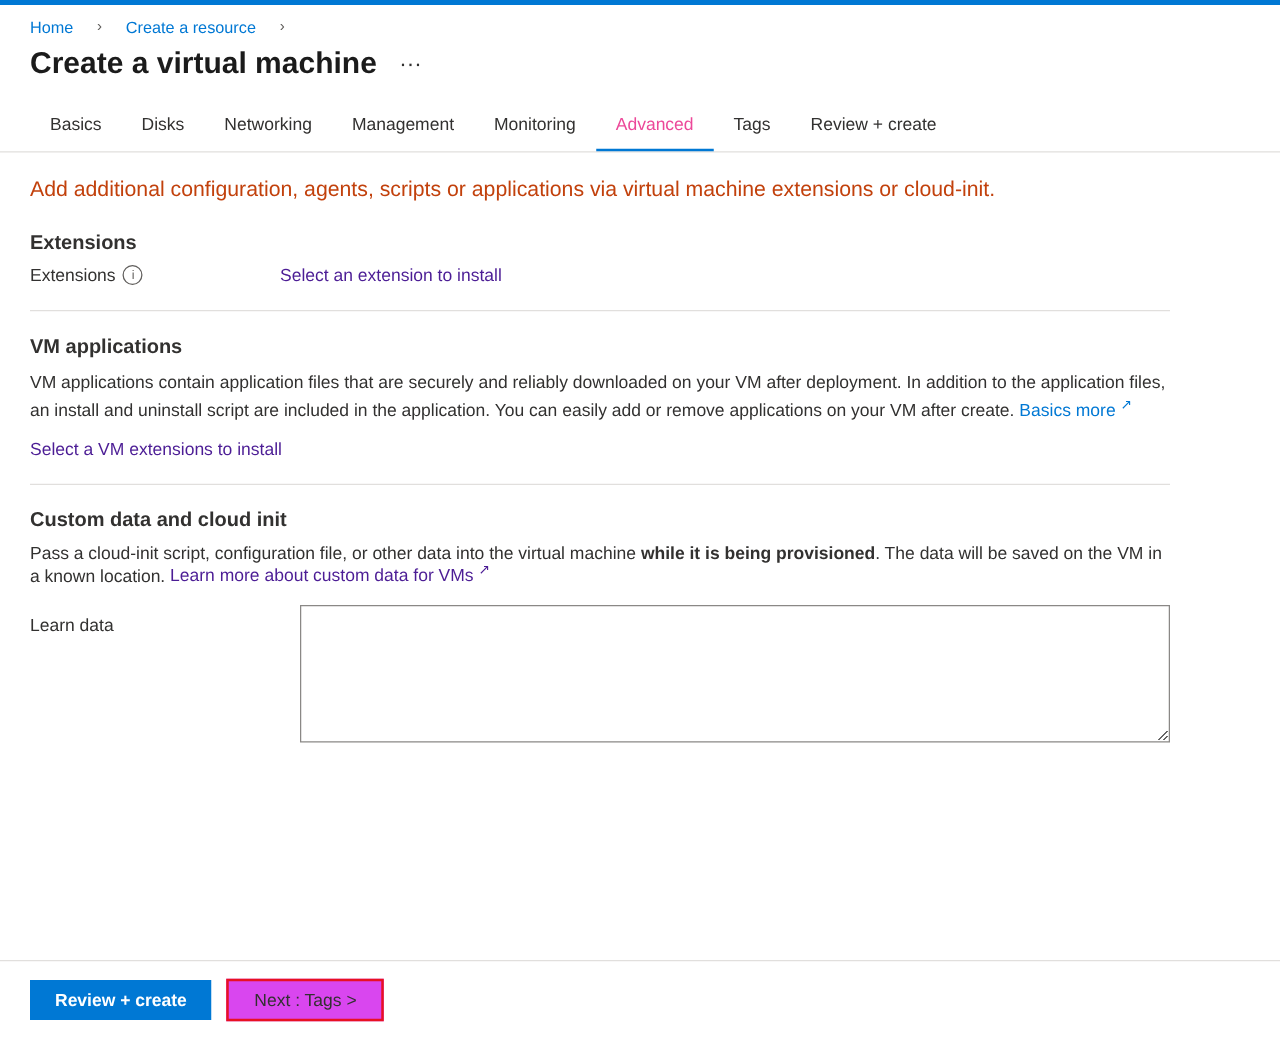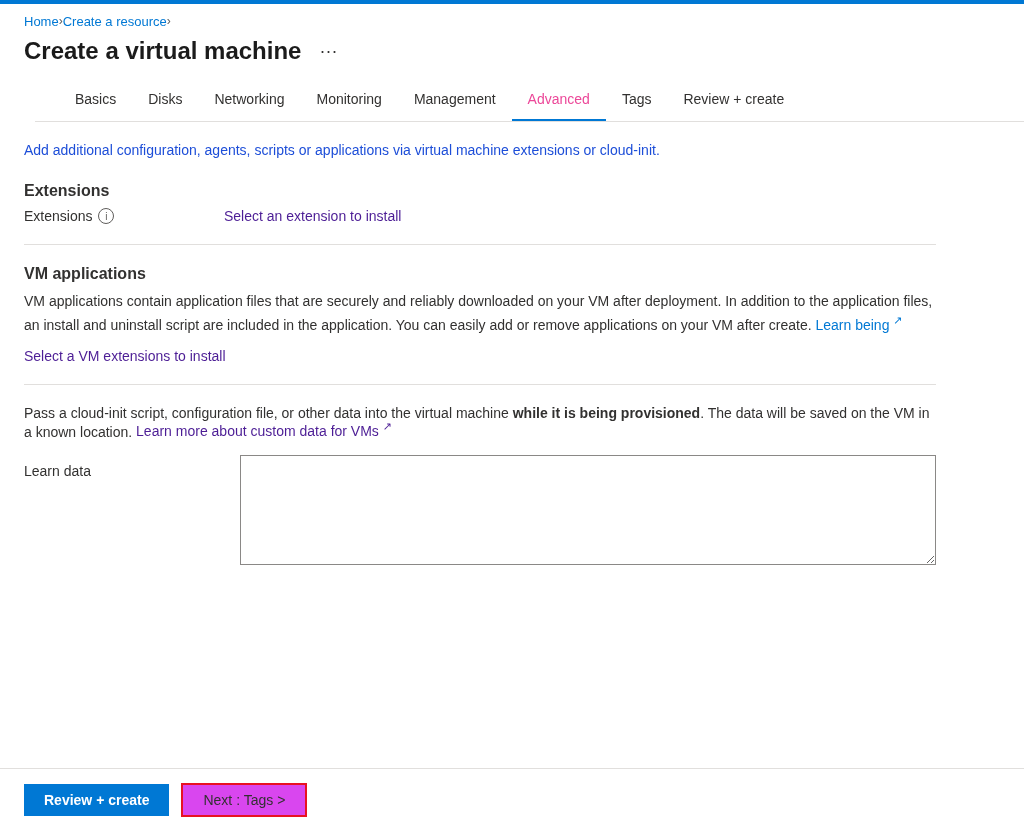--- a/index.html
+++ b/index.html
@@ -11,21 +11,21 @@
     }
     .top-bar {
       height: 4px;
       background: #0078d4;
     }
     .breadcrumb {
       padding: 10px 24px 4px 24px;
       font-size: 13px;
       color: #0078d4;
       display: flex;
-      gap: 0;
+      gap: 19px;
     }
     .breadcrumb a {
       color: #0078d4;
       text-decoration: none;
       cursor: pointer;
     }
     .breadcrumb-separator {
       color: #605e5c;
       font-size: 12px;
     }
@@ -48,43 +48,42 @@
       color: #323130;
       padding: 2px 6px;
       border-radius: 2px;
     }
     .tabs-bar {
       display: flex;
       align-items: flex-end;
       padding: 0 24px;
       border-bottom: 1px solid #e1dfdd;
       gap: 0;
-      margin-left: 35px;
     }
     .tab {
       padding: 10px 16px 12px 16px;
       font-size: 14px;
       color: #323130;
       cursor: pointer;
       border-bottom: 2px solid transparent;
       white-space: nowrap;
       text-decoration: none;
     }
     .tab.active {
       color: #ec4899;
       border-bottom: 2px solid #0078d4;
       font-weight: 400;
     }
     .main-content {
       padding: 20px 24px 100px 24px;
       max-width: 960px;
     }
     .section-intro {
-      font-size: 14px;
-      color: #1d4ed8;
+      font-size: 17px;
+      color: #c2410c;
       margin-bottom: 24px;
     }
     .section-heading {
       font-size: 16px;
       font-weight: 600;
       margin-bottom: 8px;
       margin-top: 4px;
     }
     .section-desc {
       font-size: 14px;
@@ -223,22 +222,22 @@
 
 <div class="page-header">
   <h1 class="page-title">Create a virtual machine</h1>
   <button class="more-options-btn">···</button>
 </div>
 
 <div class="tabs-bar">
   <a class="tab">Basics</a>
   <a class="tab">Disks</a>
   <a class="tab">Networking</a>
+  <a class="tab">Management</a>
   <a class="tab">Monitoring</a>
-  <a class="tab">Management</a>
   <a class="tab active">Advanced</a>
   <a class="tab">Tags</a>
   <a class="tab">Review + create</a>
 </div>
 
 <div class="main-content">
 
   <p class="section-intro">
     <span>Add additional configuration, agents, scripts or applications via virtual machine extensions or cloud-init.</span>
   </p>
@@ -252,28 +251,29 @@
     </div>
     <a class="link-btn">Select an extension to install</a>
   </div>
 
   <hr class="section-separator">
 
   <div class="section-heading">VM applications</div>
   <p class="vm-apps-desc">
     VM applications contain application files that are securely and reliably downloaded on your VM after deployment. In addition to the application files, an install and uninstall script are included in the application. You can easily add or remove applications on your VM after create.
     <a class="link-btn">
-      <span>Learn being</span>
+      <span>Basics more</span>
       <span class="external-link-icon">↗</span>
     </a>
   </p>
   <a class="link-btn">Select a VM extensions to install</a>
 
   <hr class="section-separator">
 
+  <div class="section-heading">Custom data and cloud init</div>
   <p class="section-desc">
     Pass a cloud-init script, configuration file, or other data into the virtual machine <strong>while it is being provisioned</strong>. The data will be saved on the VM in a known location.
     <a class="link-btn">
       <span>Learn more about custom data for VMs</span>
       <span class="external-link-icon">↗</span>
     </a>
   </p>
 
   <div class="custom-data-section">
     <div class="custom-data-row">

